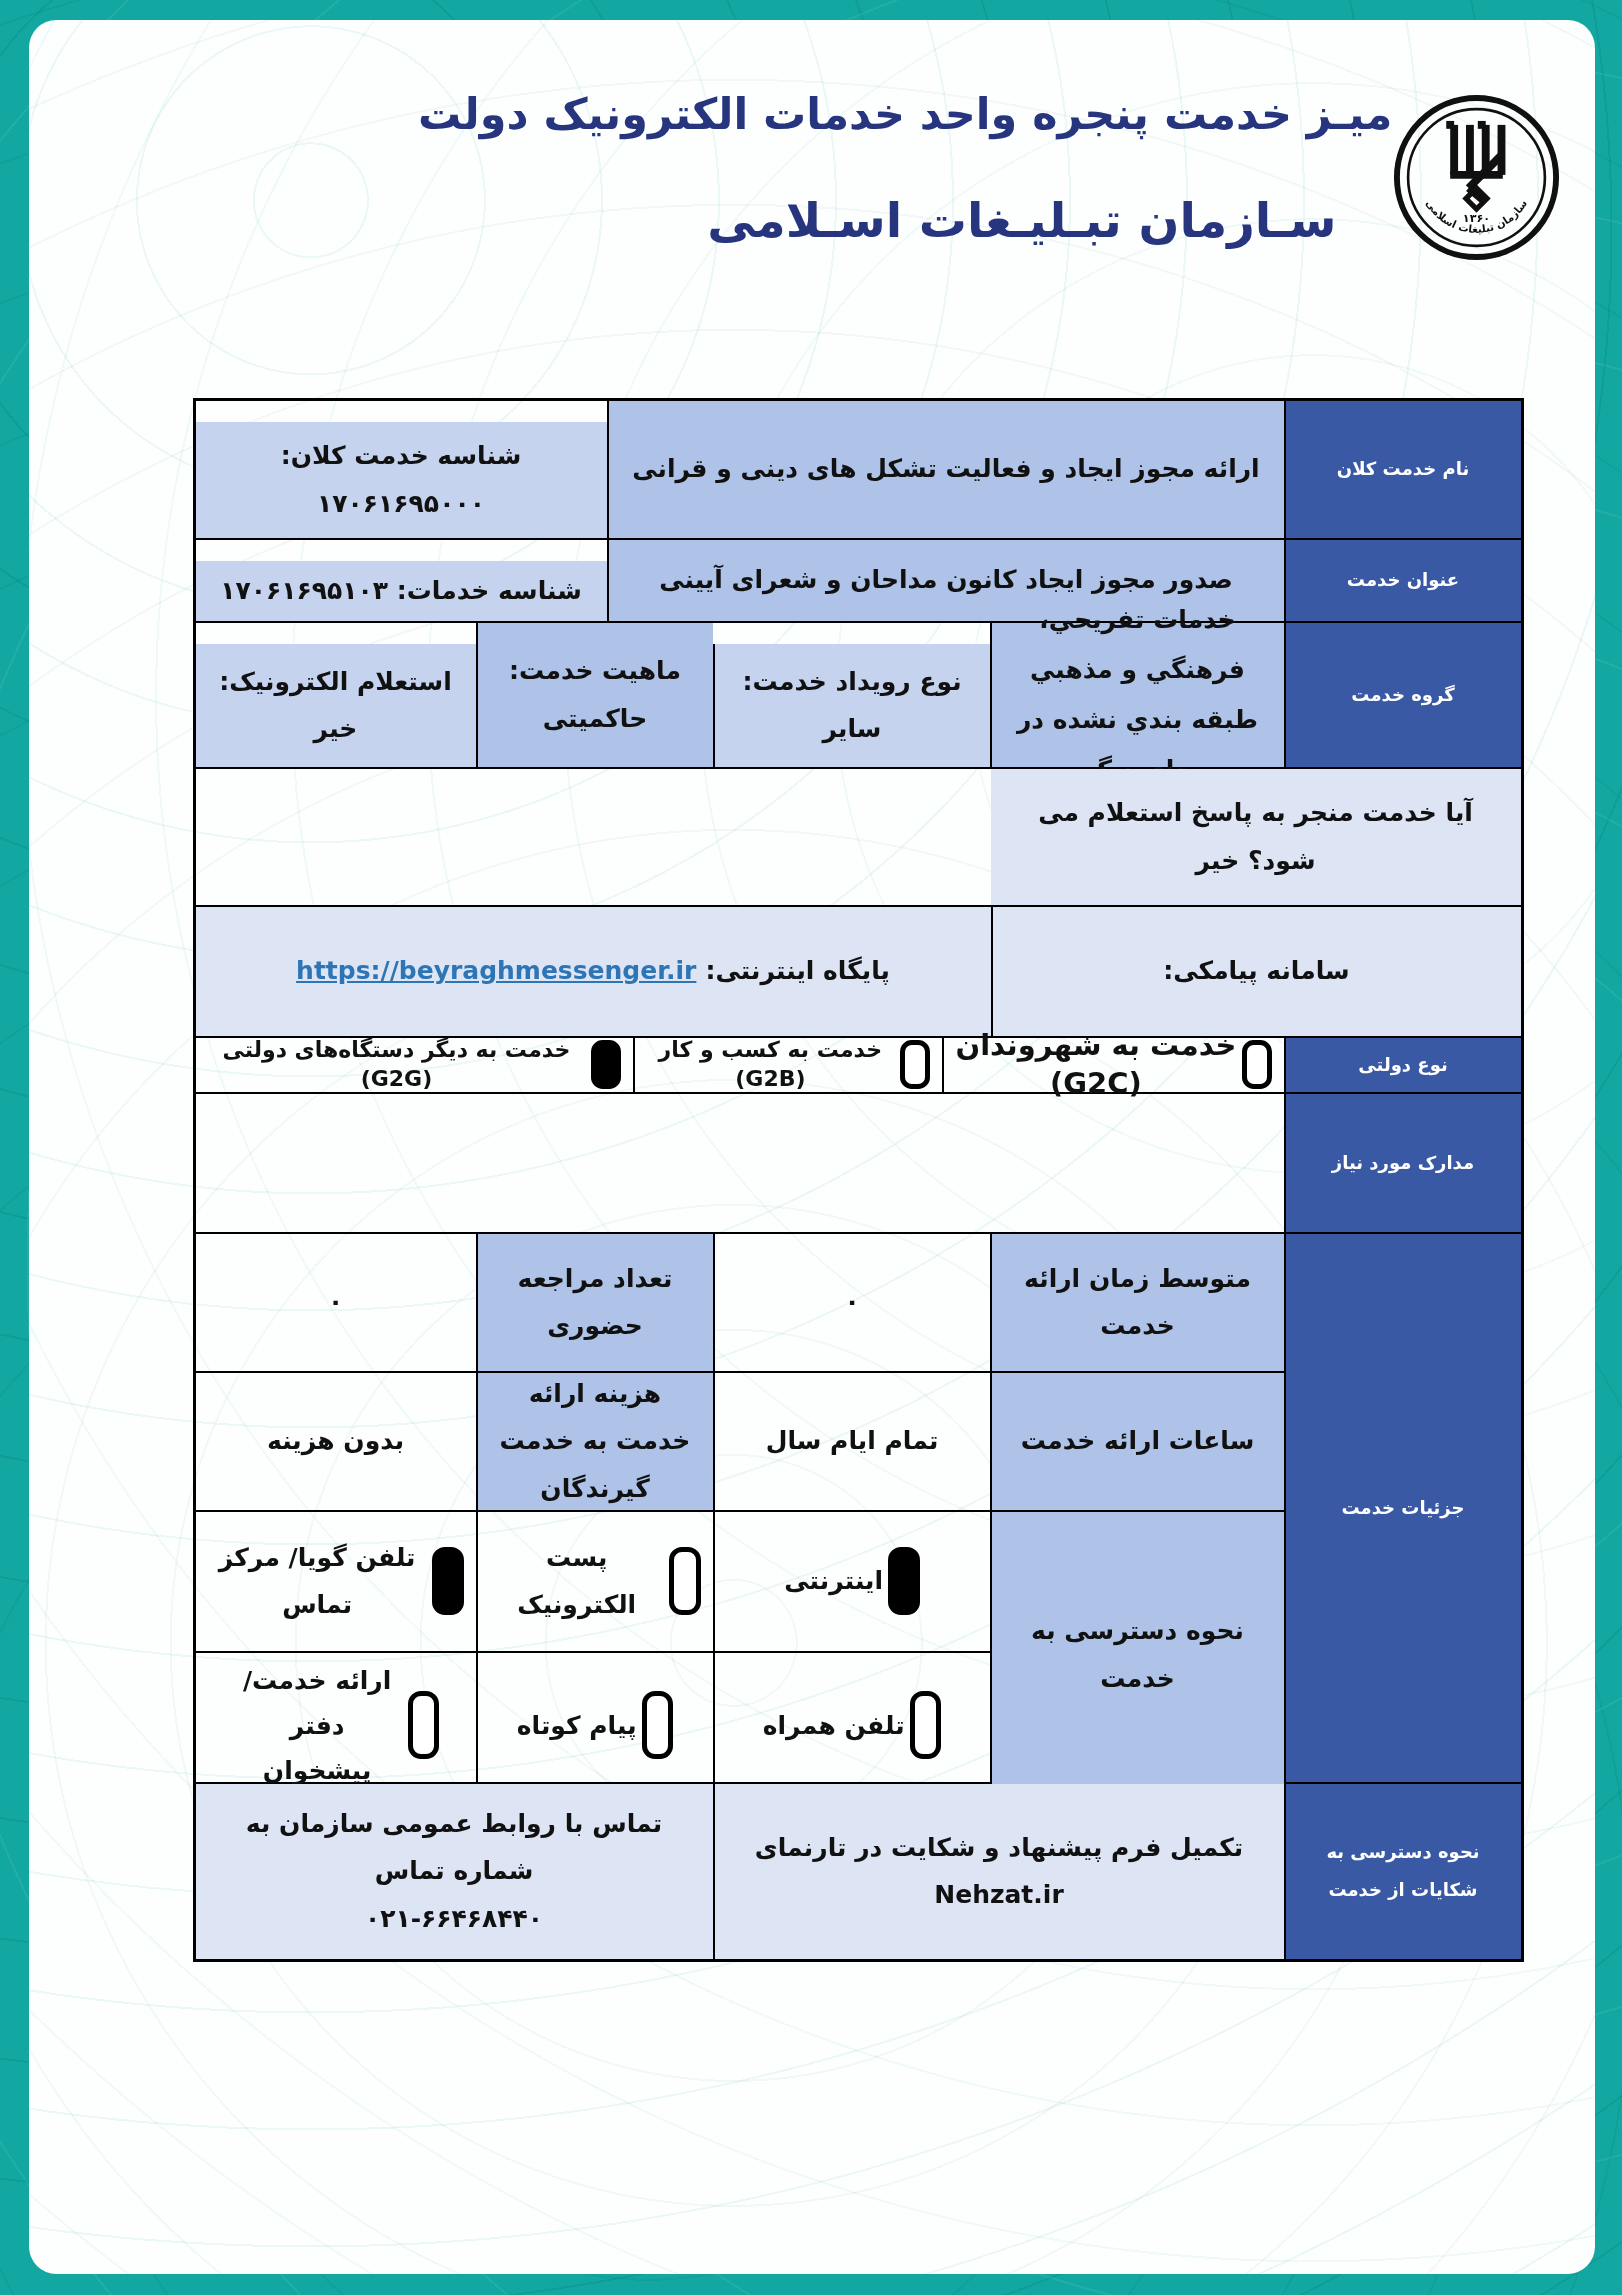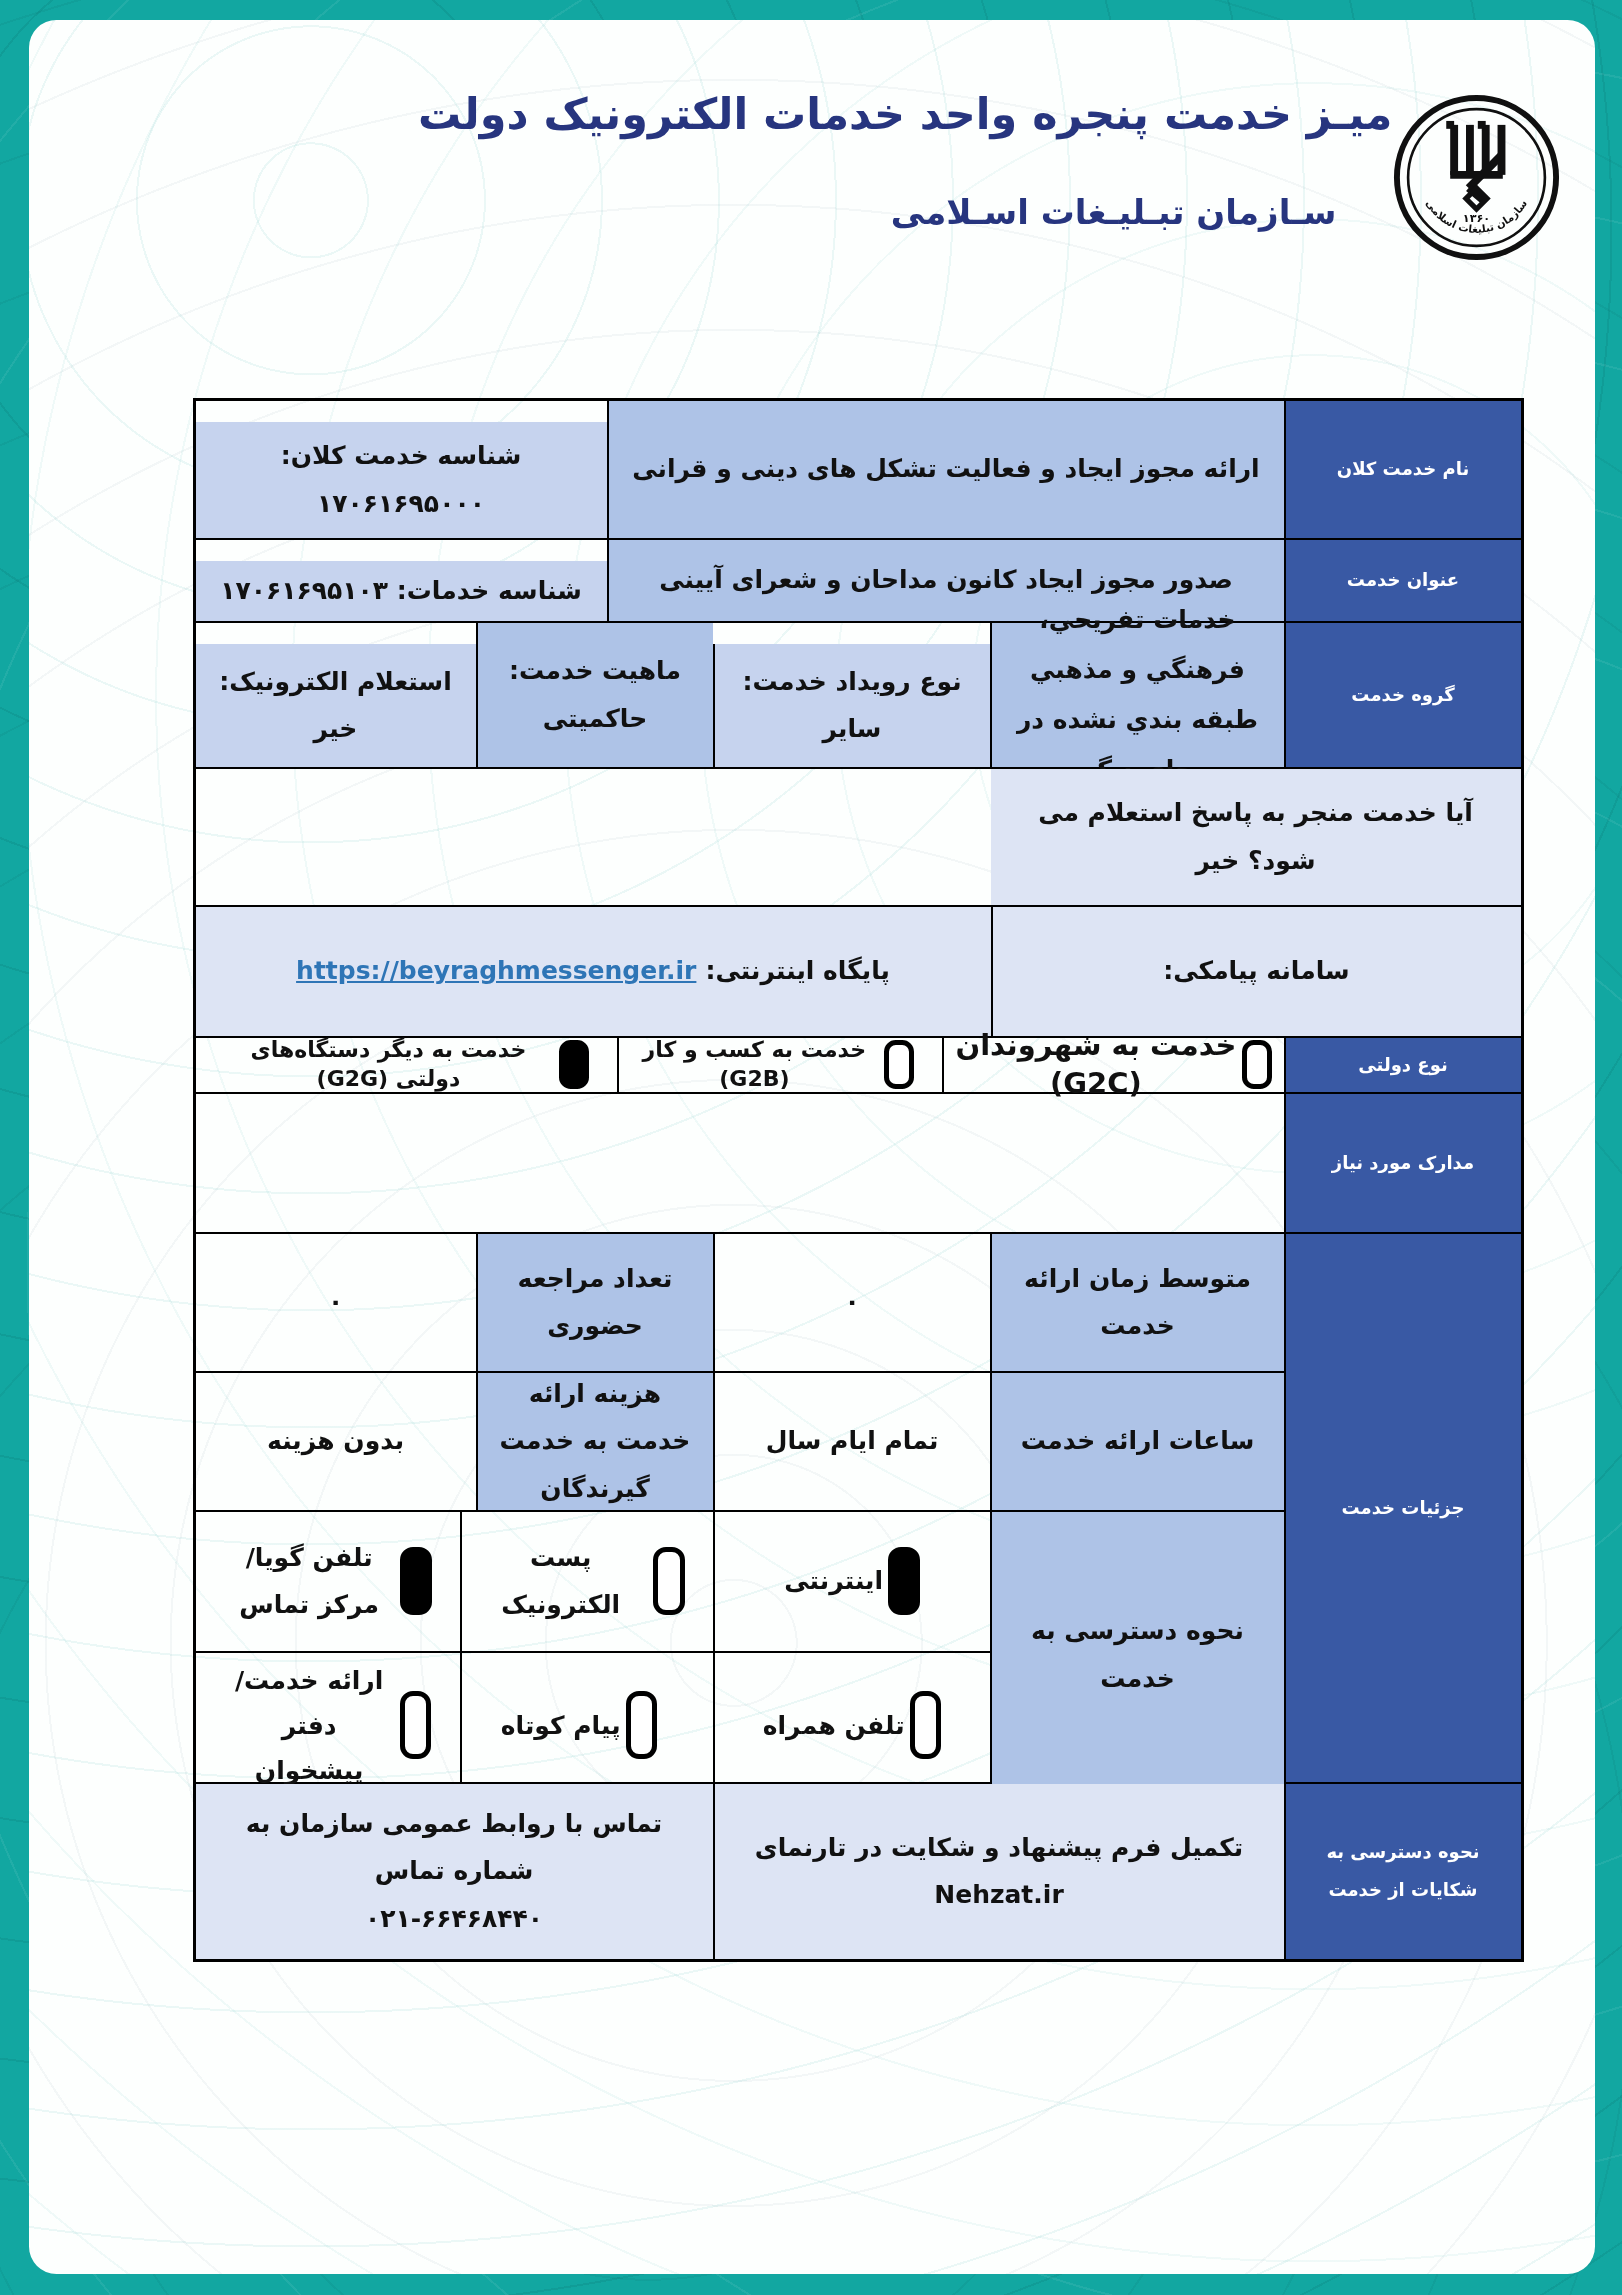--- a/index.html
+++ b/index.html
@@ -11,40 +11,40 @@
       repeating-radial-gradient(circle at 85% 55%, transparent 0 72px, rgba(255,255,255,0.07) 72px 74px, transparent 74px 142px),
       repeating-radial-gradient(circle at 40% 85%, transparent 0 66px, rgba(0,60,60,0.07) 66px 68px, transparent 68px 131px);}
   .card{position:absolute;left:29.5px;top:19.7px;width:1566px;height:2254px;border-radius:27.5px;
     background-color:#fdfffe;
     background-image:
       repeating-radial-gradient(circle at 18% 8%, transparent 0 56px, rgba(20,160,155,0.08) 56px 58px, transparent 58px 117px),
       repeating-radial-gradient(circle at 82% 30%, transparent 0 68px, rgba(20,160,155,0.06) 68px 70px, transparent 70px 136px),
       repeating-radial-gradient(circle at 45% 72%, transparent 0 62px, rgba(110,140,155,0.07) 62px 64px, transparent 64px 125px);}
   .titles{position:absolute;top:71px;right:202px;text-align:right;color:#27357f;font-weight:700;}
   .t1{font-size:43px;line-height:1.1;}
-  .t2{font-size:34px;line-height:1.1;margin-top:56px;margin-right:56px;}
+  .t2{font-size:48px;line-height:1.1;margin-top:56px;margin-right:56px;}
   .logo{position:absolute;top:72px;right:33px;width:171px;height:171px;}
   .tbl{position:absolute;right:71px;top:378px;width:1331px;height:1564px;
     border:3.3px solid #000;box-sizing:border-box;display:flex;flex-direction:column;
     font-weight:700;color:#111;}
   .row{display:flex;border-bottom:2.6px solid #000;box-sizing:border-box;flex:none;}
   .row:last-child{border-bottom:none;flex:1;}
   .c{border-left:2px solid #000;box-sizing:border-box;display:flex;align-items:center;
     justify-content:center;text-align:center;padding:5.2px 11.8px;font-size:25px;line-height:1.9;flex:none;}
   .row > .c:last-child, .r8r > .c:last-child{border-left:none;}
   .hdr{background:#3959a4;color:#fff;font-size:18px;line-height:2.1;}
   .bgA{background:#aec3e7;}
   .bgB{background:#c6d3ee;margin-top:21px;}
   .bgC{background:#dde4f4;}
   .link{color:#2e75b6;font-weight:700;}
   .cb{flex:none;background:#fff;border:5.2px solid #000;border-radius:11.8px;box-sizing:border-box;}
   .cb6{width:30px;height:49px;}
   .cb8{width:31.5px;height:68px;border-radius:13px;}
   .cb.checked{background:#000;}
-  .opt{display:flex;align-items:center;justify-content:center;gap:5.2px;margin-left:16px;}
+  .opt{display:flex;align-items:center;justify-content:center;gap:5.2px;}
   .col{display:flex;flex-direction:column;box-sizing:border-box;}
   .r8r{display:flex;border-bottom:2.6px solid #000;box-sizing:border-box;flex:none;}
   .r8r.last{border-bottom:none;flex:1;}
   .stack{display:flex;flex-direction:column;align-items:center;justify-content:center;}
 </style>
 </head>
 <body>
 
 <div class="page">
   <div class="card">

